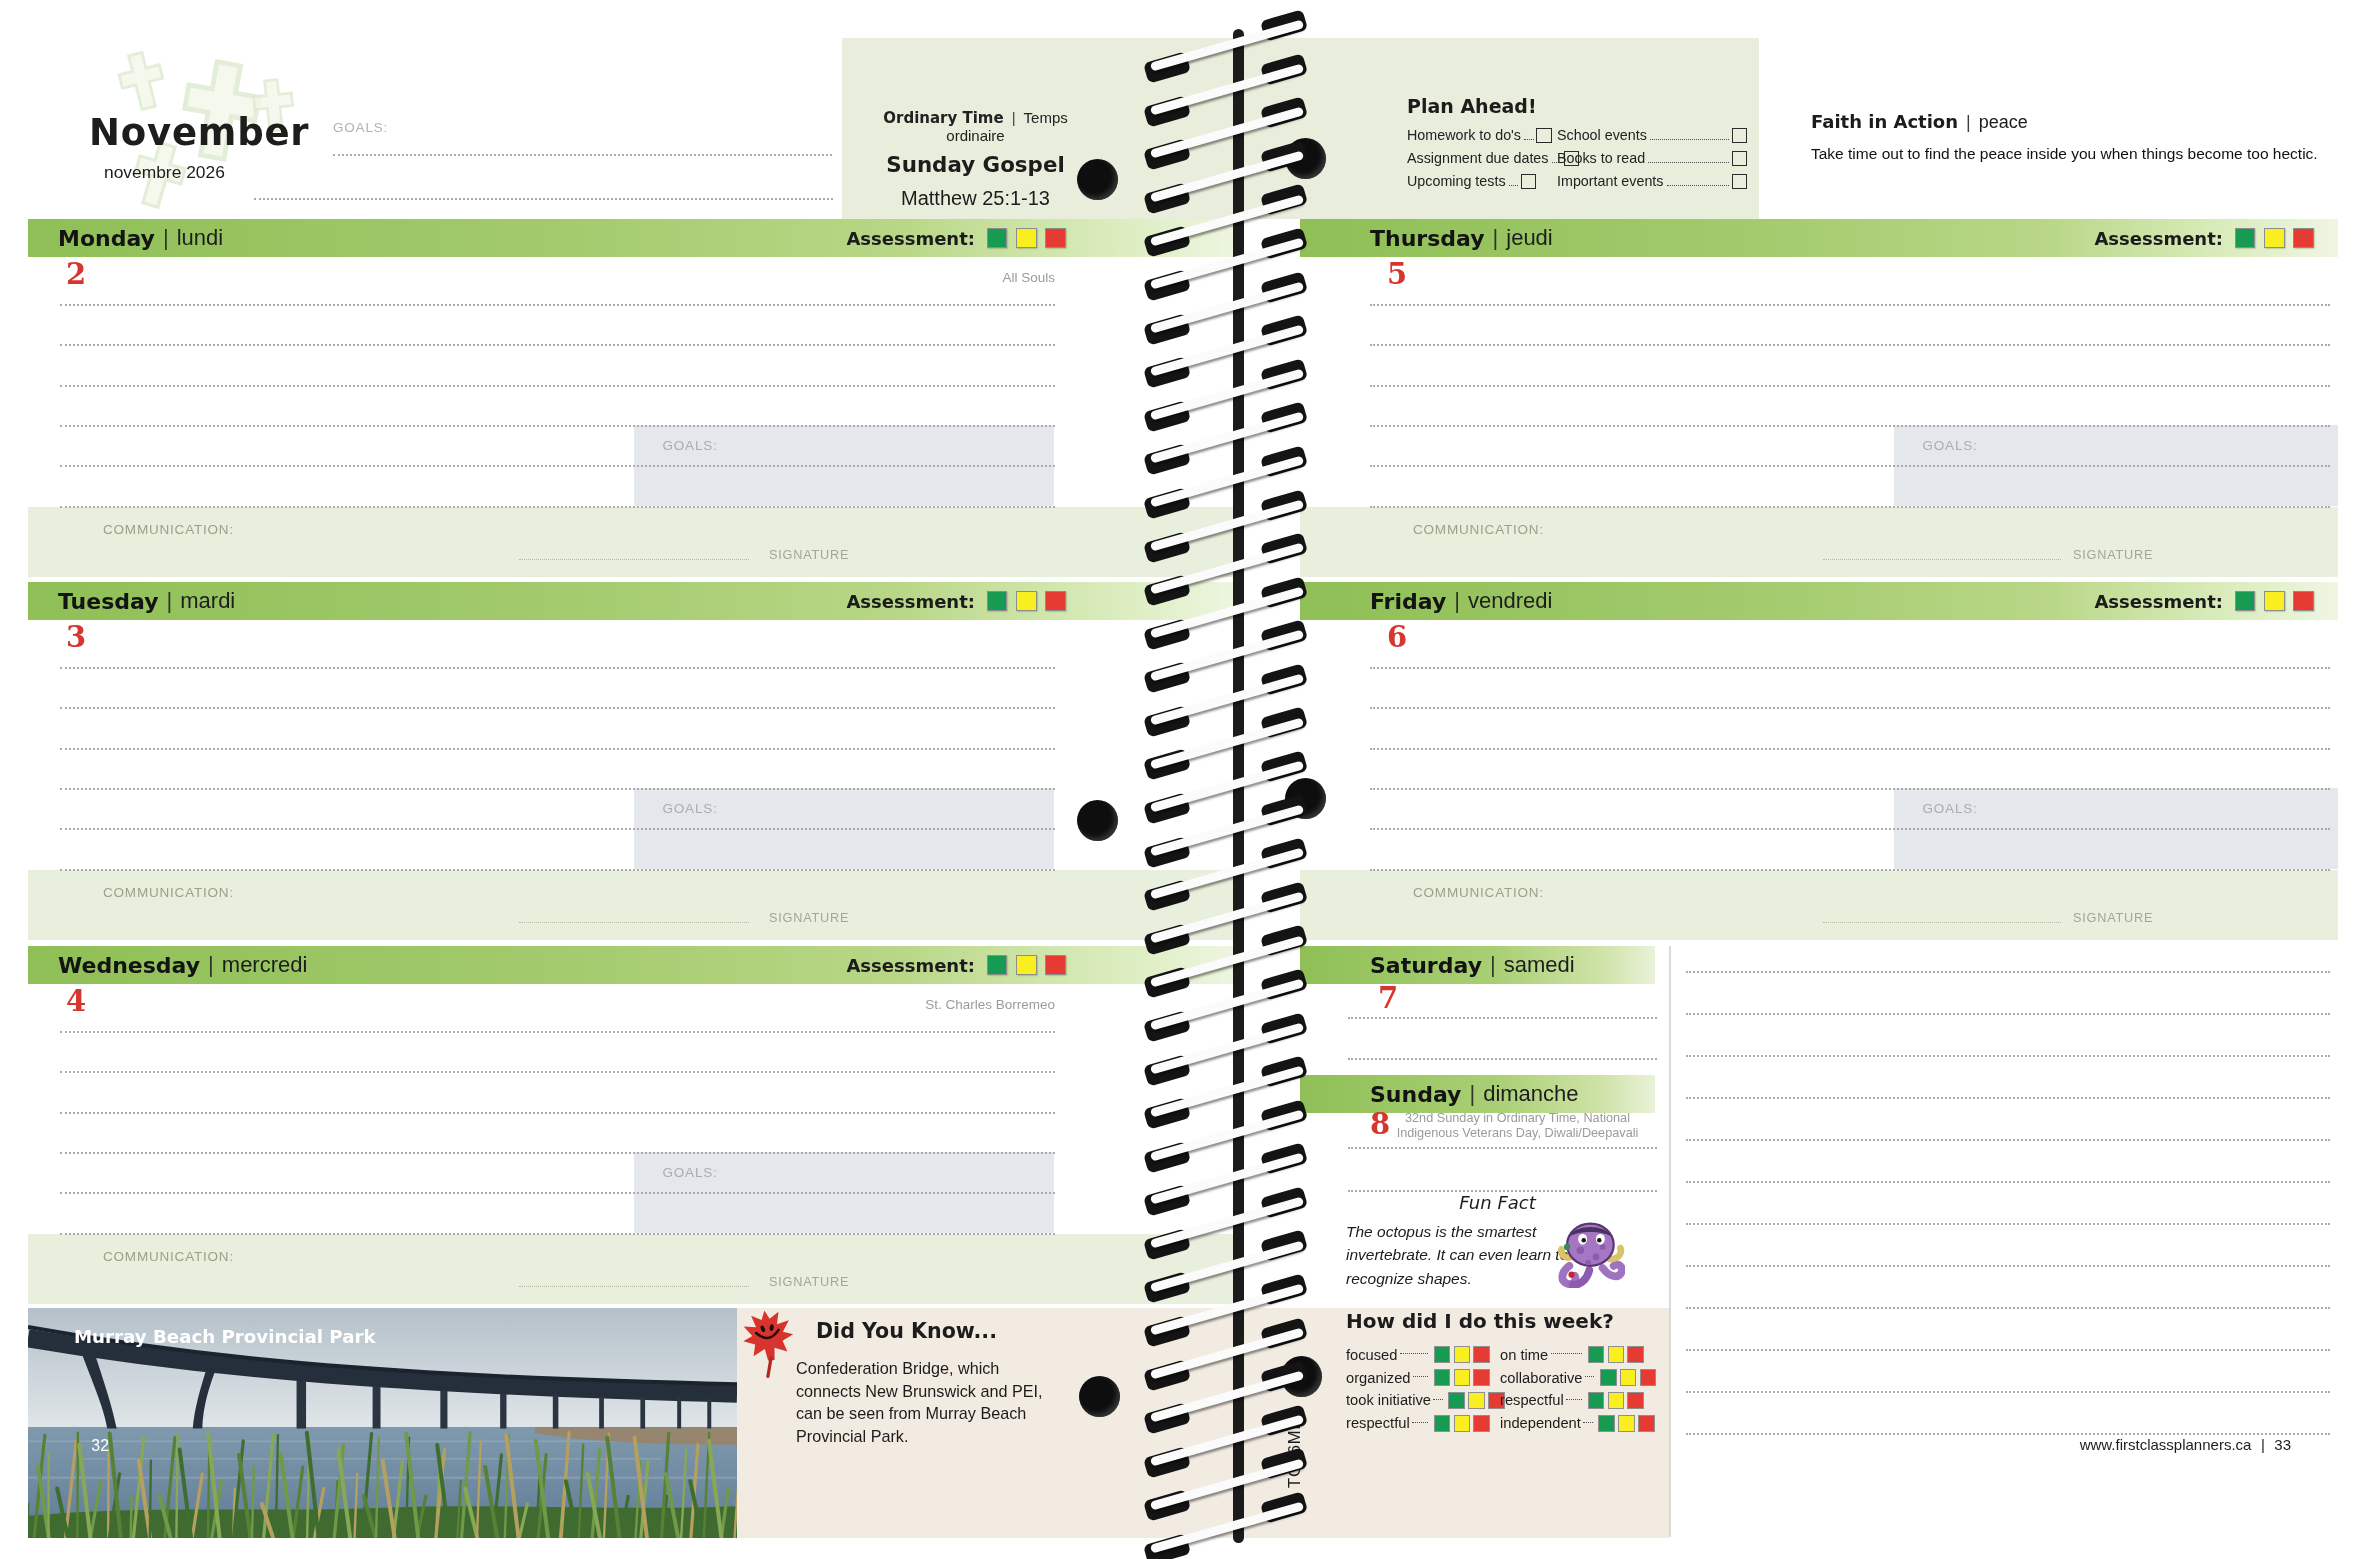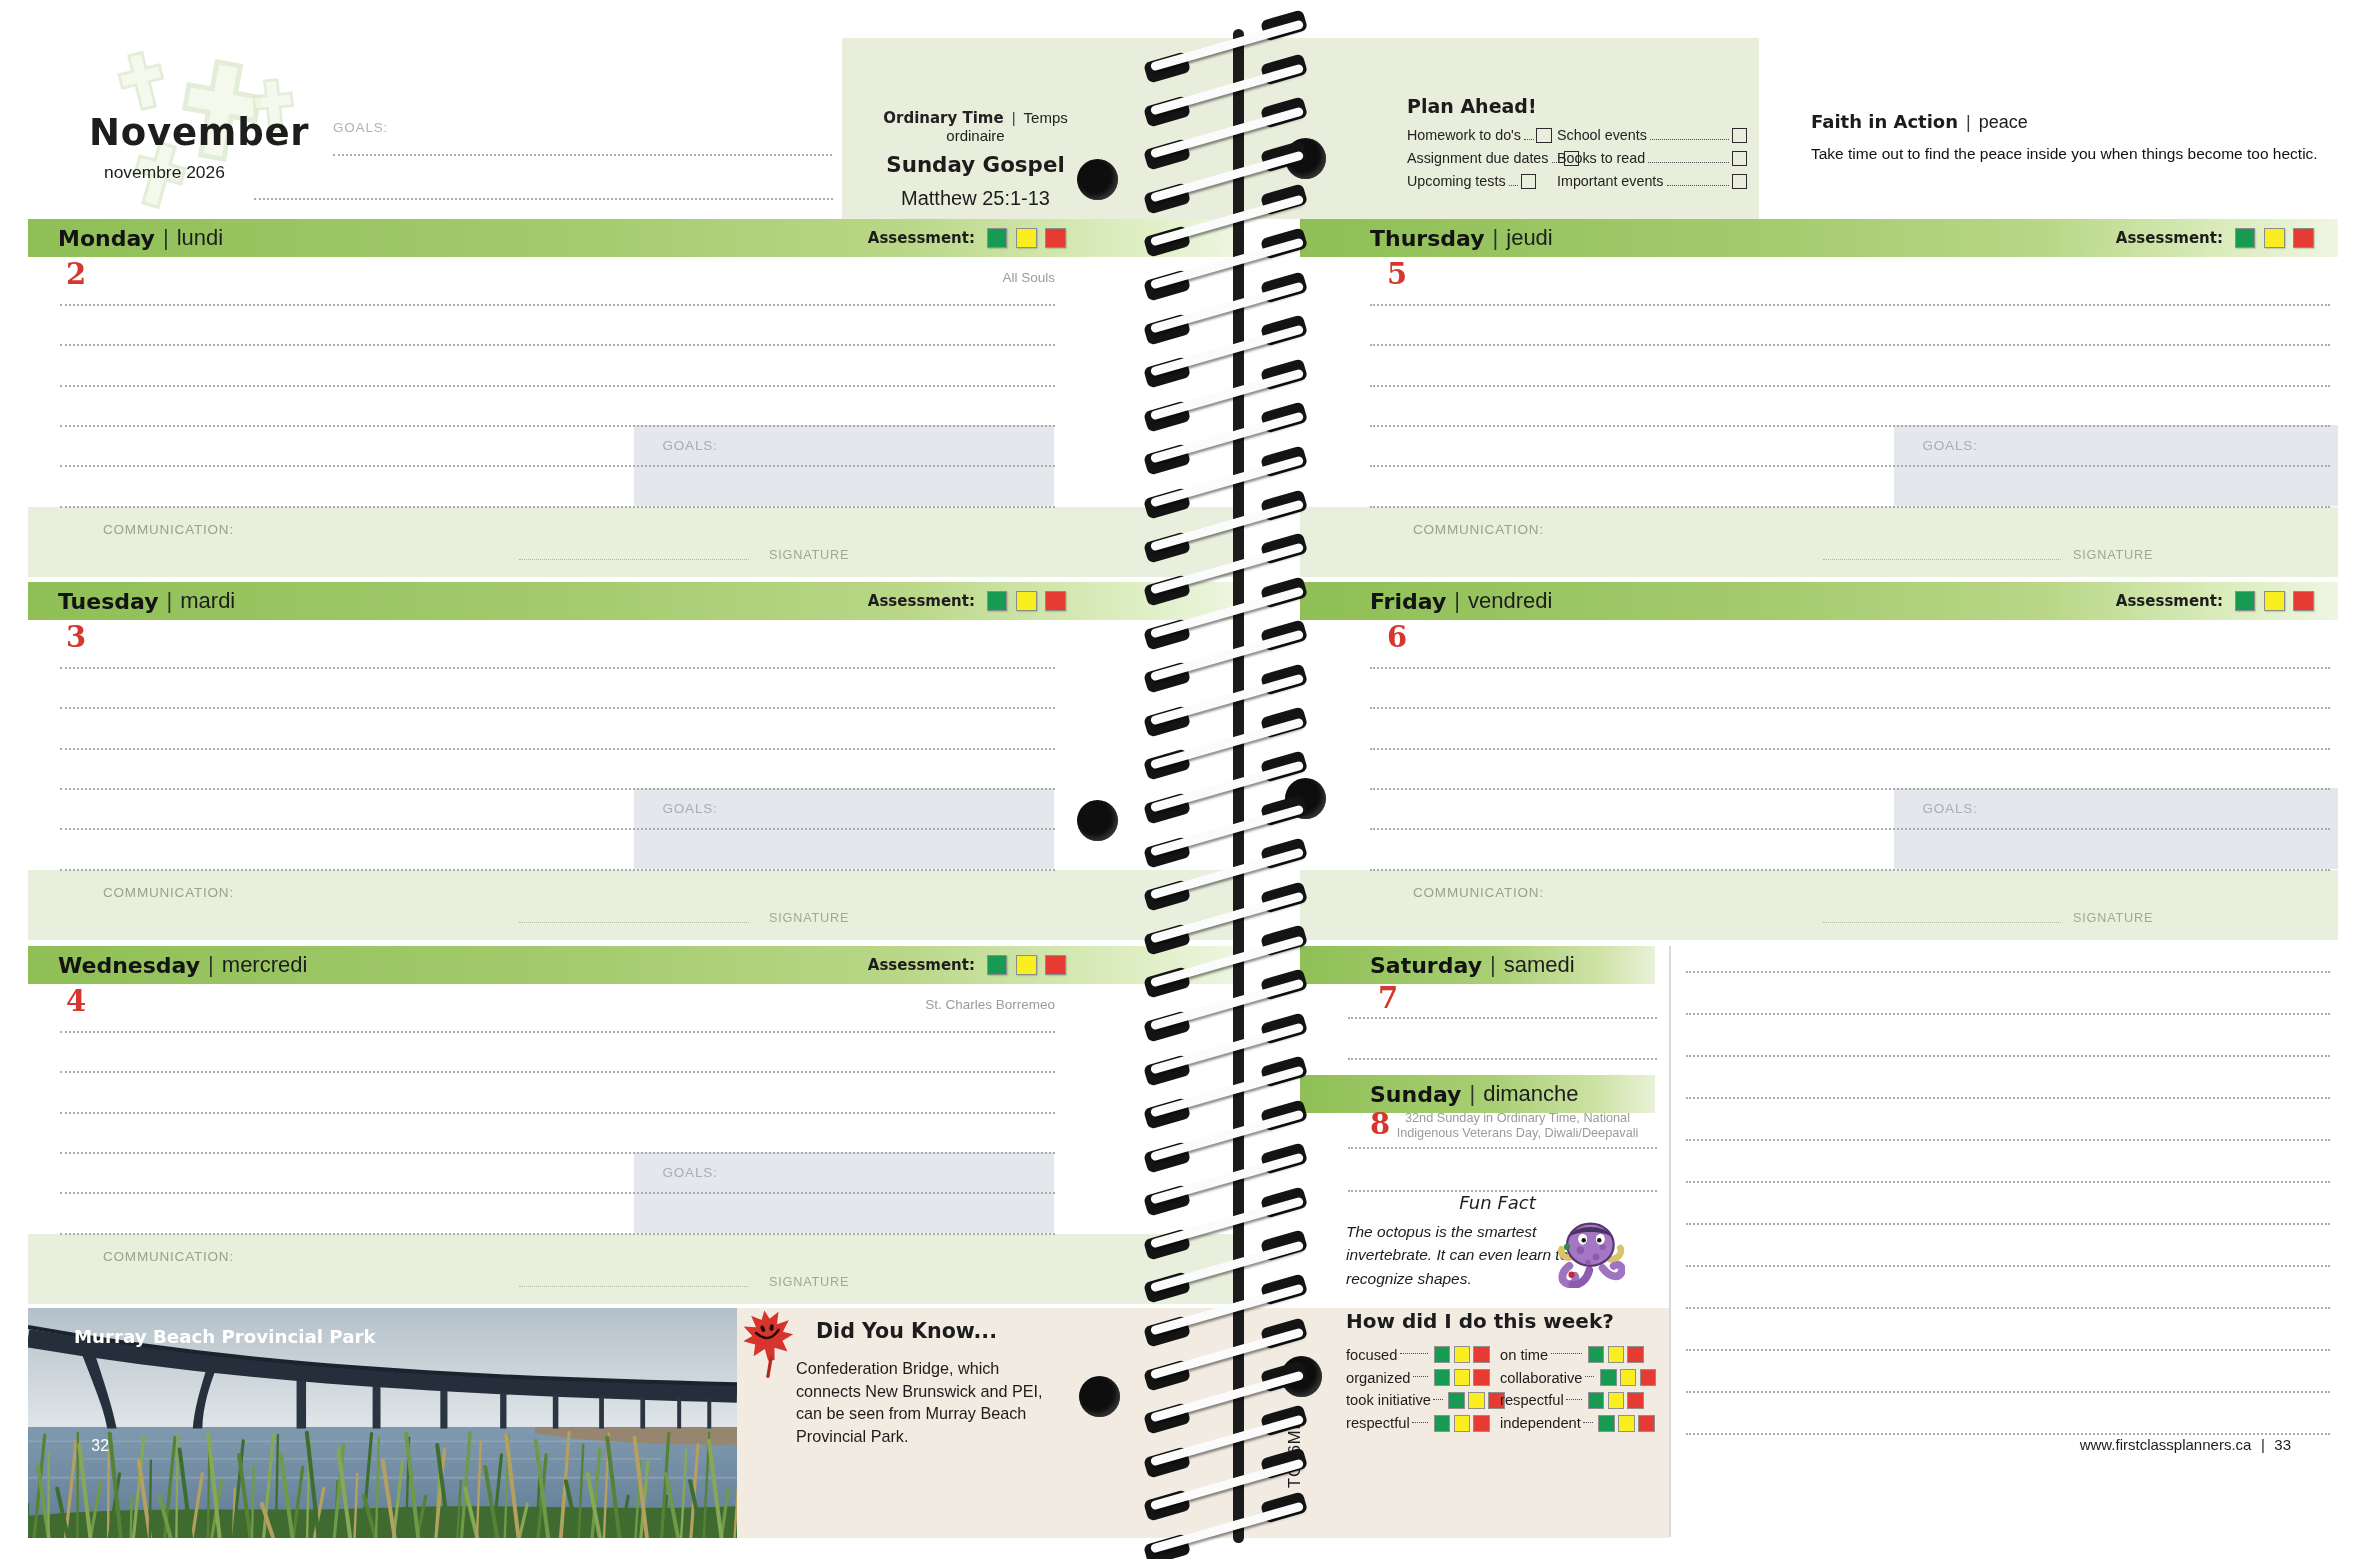--- a/index.html
+++ b/index.html
@@ -39,21 +39,21 @@
   .dhead{position:absolute;left:0;top:0;right:0;height:38px;display:flex;align-items:center;
          font-size:22px;z-index:2;}
   .grad-l{background:linear-gradient(90deg,#8fbf56 0%,#a4cb6e 45%,#b9d787 72%,#dcedbf 90%,#eff6e3 100%);}
   .grad-s{background:linear-gradient(90deg,#8fbf56 0%,#a9cf74 55%,#cfe3a8 85%,#e9f2d8 100%);}
   .padL{padding-left:30px;}
   .padR{padding-left:70px;}
   .dname{font-family:"DejaVu Sans",sans-serif;font-weight:bold;color:#131313;}
   .dfr{color:#1d1d1d;}
   .assess{position:absolute;top:0;height:38px;display:flex;align-items:center;gap:8.7px;}
   .offL{right:178px;} .offR{right:24px;}
-  .alab{font-family:"DejaVu Sans",sans-serif;font-weight:bold;font-size:15px;margin-right:3.2px;}
+  .alab{font-family:"DejaVu Sans",sans-serif;font-weight:bold;font-size:18px;margin-right:3.2px;}
   .sq{display:inline-block;width:20.6px;height:20.6px;border:1.6px solid #8d8d8d;box-sizing:border-box;
       box-shadow:1.2px 1.2px 1.6px rgba(0,0,0,.35);}
   .sq.g{background:#179a52;} .sq.y{background:#f9ee1f;} .sq.r{background:#e63b32;}
   .sqs{width:16.6px;height:16.6px;border:1.3px solid #909090;box-shadow:none;}
   .dnum{position:absolute;top:38px;font-family:"DejaVu Serif",serif;font-weight:bold;
         font-size:29px;color:#d5372e;z-index:3;}
   .feast{position:absolute;top:51px;font-size:13.5px;color:#9b9b9b;text-align:right;z-index:2;}
   .goalbox{position:absolute;top:206px;height:81px;background:#e4e7eb;z-index:1;}
   .glab{position:absolute;left:28.5px;top:12.7px;font-size:13.5px;color:#a9adb4;letter-spacing:0.8px;}
   .commband{position:absolute;left:0;right:0;top:288px;height:70px;background:#e9efdd;z-index:1;}

